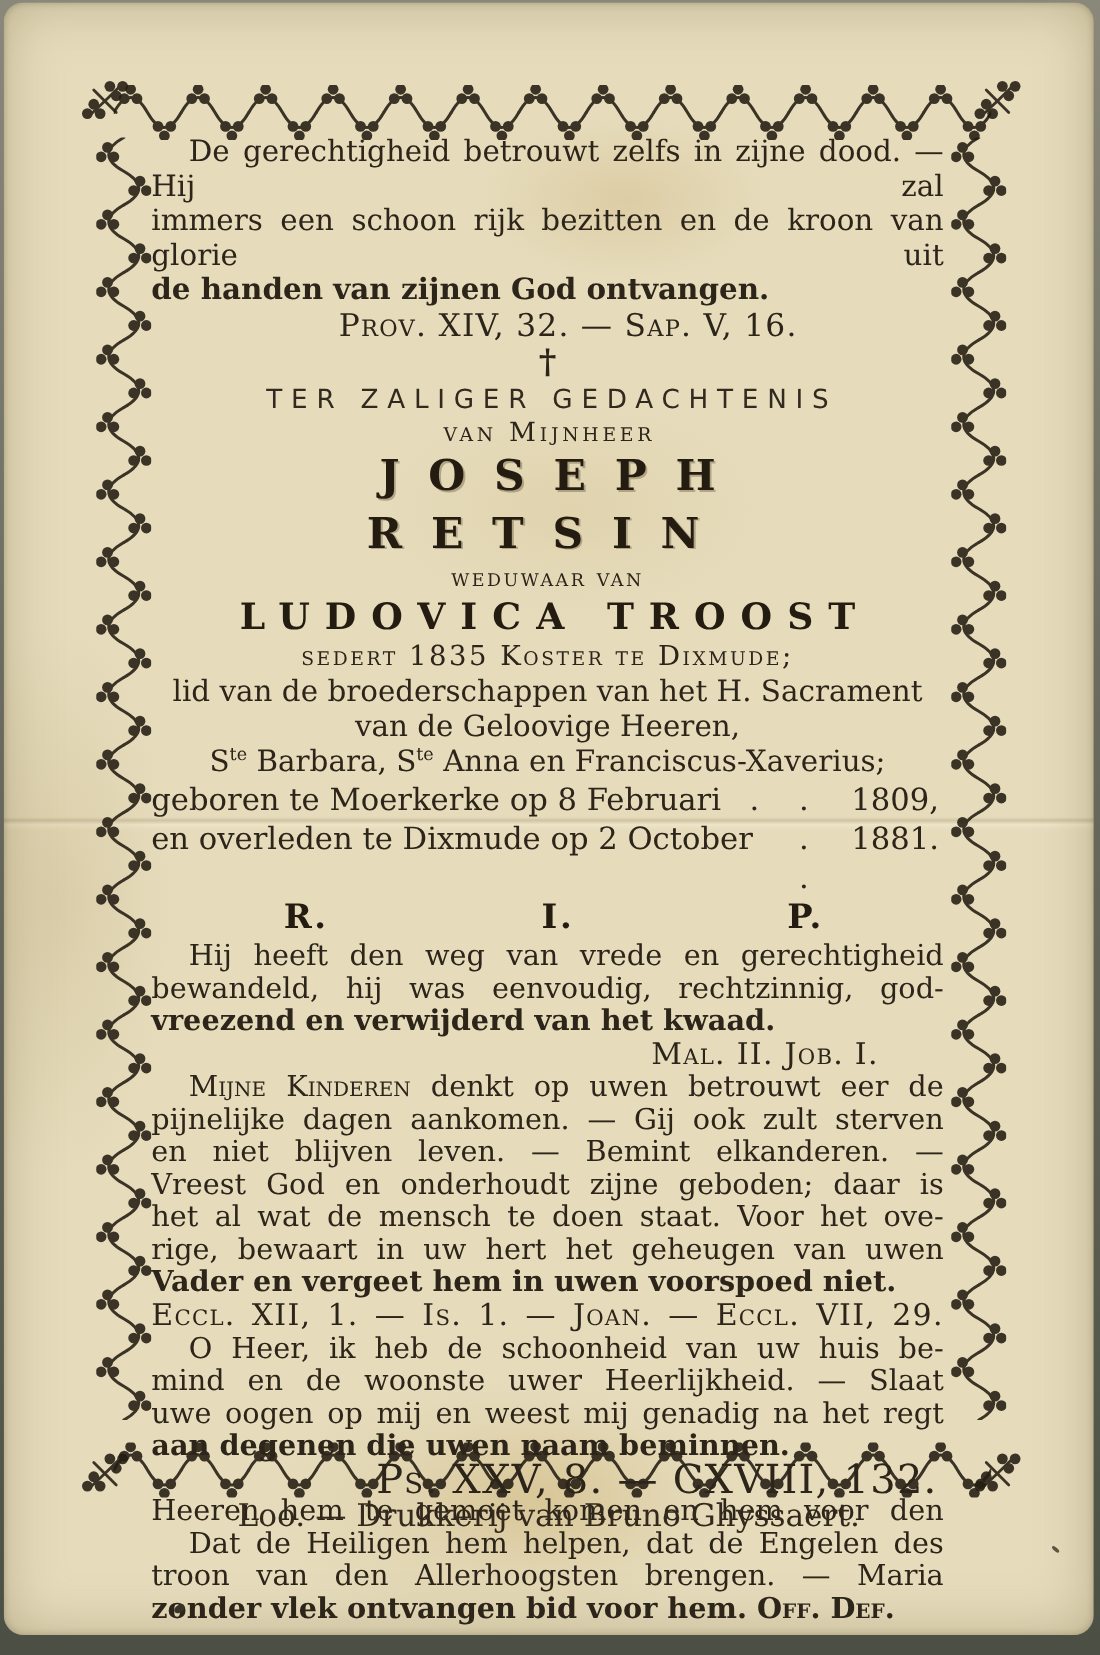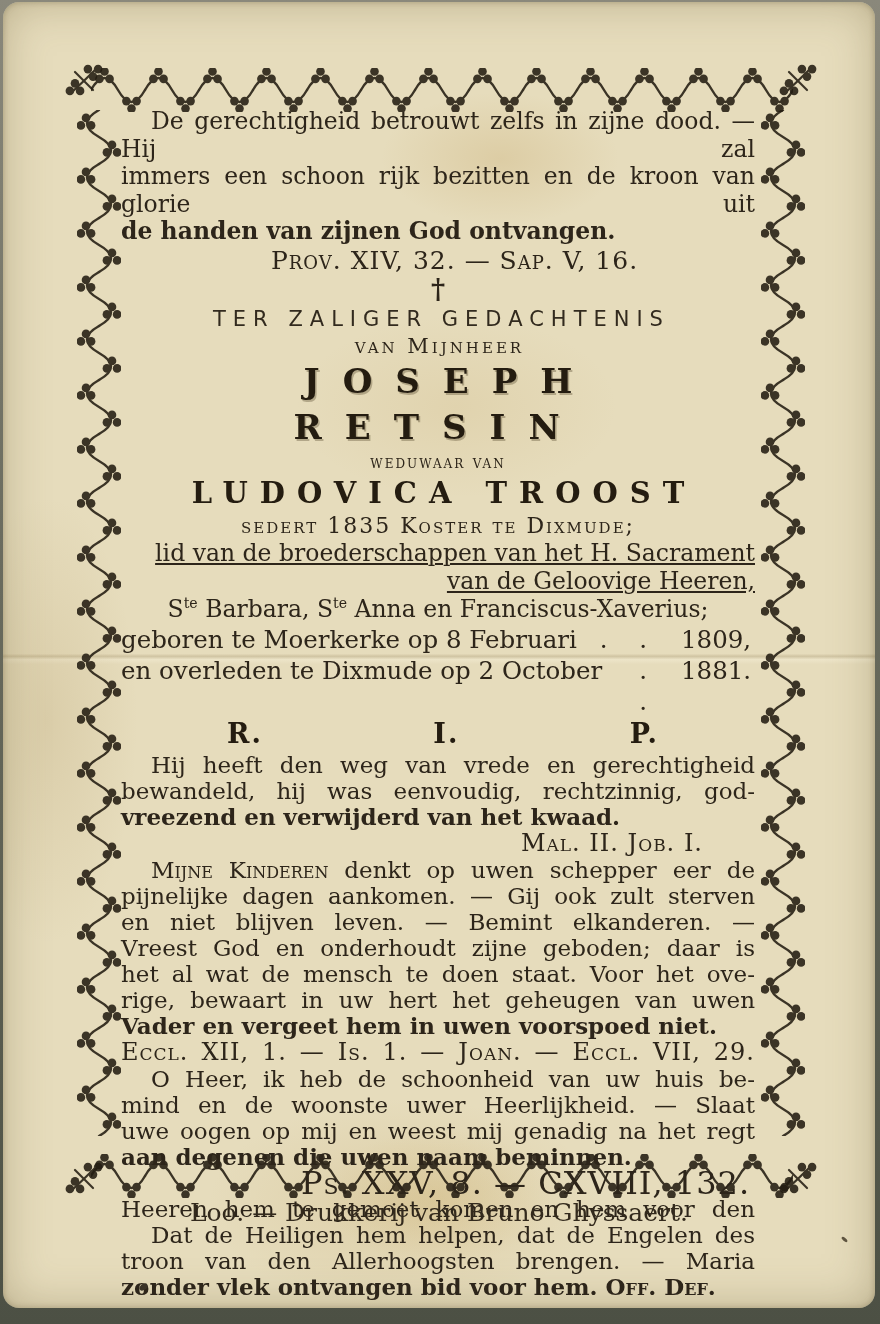--- a/index.html
+++ b/index.html
@@ -37,24 +37,24 @@
   .jl{text-align:justify;text-align-last:justify;}
   .ll{text-align:left;font-weight:bold;}
   .ind{text-indent:30px;}
   .sc{font-variant:small-caps;}
   .epigraph{font-size:23.5px;line-height:27.5px;margin-bottom:1px;}
   .ref-prov{font-variant:small-caps;font-size:25px;line-height:27px;padding-left:150px;letter-spacing:1px;margin-bottom:1px;}
   .cross{font-size:27px;line-height:30px;text-align:center;font-weight:bold;}
   .title{font-family:"DejaVu Sans","Liberation Sans",sans-serif;font-size:21px;line-height:29px;text-align:center;letter-spacing:7px;text-indent:7px;color:#322a1e;}
   .subtitle{font-variant:small-caps;font-size:21px;line-height:24px;text-align:center;letter-spacing:3px;text-indent:3px;}
   .name{font-size:34px;line-height:46px;font-weight:bold;text-align:center;letter-spacing:23px;text-indent:23px;word-spacing:10px;color:#241c10;text-shadow:1.5px 1.5px 0 rgba(60,45,20,.30);}
-  .relation{font-variant:small-caps;font-size:17px;line-height:24px;text-align:center;letter-spacing:2px;}
+  .relation{font-variant:small-caps;font-size:20px;line-height:24px;text-align:center;letter-spacing:2px;}
   .spouse{font-size:29px;line-height:38px;font-weight:bold;text-align:center;letter-spacing:12px;text-indent:12px;color:#241c10;}
   .office{font-variant:small-caps;font-size:22px;line-height:27px;text-align:center;letter-spacing:2px;}
-  .membership{font-size:23.5px;line-height:28px;text-align:right;text-decoration:underline;}
+  .membership{font-size:23.5px;line-height:28px;text-align:center;}
   .sodalities{font-size:23.5px;line-height:29px;text-align:center;}
   .sodalities sup{font-size:60%;line-height:0;}
   .date-line{display:flex;font-size:24.5px;line-height:31px;}
   .dl-dots{flex:1;text-align:right;padding-right:22px;letter-spacing:12px;}
   .dl-year{width:74px;text-align:left;}
   .rip{display:flex;justify-content:space-between;padding:0 96px 0 106px;font-size:27px;line-height:33px;font-weight:bold;letter-spacing:2px;margin-bottom:2px;color:#241c10;}
   .bodyp{font-size:23px;line-height:26px;}
   .ref-mal{font-variant:small-caps;font-size:24px;line-height:27px;text-align:right;padding-right:52px;letter-spacing:1px;}
   .ref-eccl{font-variant:small-caps;font-size:24px;line-height:27px;text-align:justify;text-align-last:justify;letter-spacing:1px;}
   .ref-ps{font-variant:small-caps;font-size:32px;line-height:26px;text-align:center;padding-left:175px;letter-spacing:1px;}
@@ -605,21 +605,21 @@
     </div>
 
     <div class="bodyp">
       <div class="jl ind">Hij heeft den weg van vrede en gerechtigheid</div>
       <div class="jl">bewandeld, hij was eenvoudig, rechtzinnig, god-</div>
       <div class="ll">vreezend en verwijderd van het kwaad.</div>
     </div>
     <div class="ref-mal">Mal. II. Job. I.</div>
 
     <div class="bodyp">
-      <div class="jl ind"><span class="sc">Mijne Kinderen</span><span> denkt op uwen schepper eer de</span></div>
+      <div class="jl ind"><span class="sc">Mijne Kinderen</span><span> denkt op uwen betrouwt eer de</span></div>
       <div class="jl">pijnelijke dagen aankomen. — Gij ook zult sterven</div>
       <div class="jl">en niet blijven leven. — Bemint elkanderen. —</div>
       <div class="jl">Vreest God en onderhoudt zijne geboden; daar is</div>
       <div class="jl">het al wat de mensch te doen staat. Voor het ove-</div>
       <div class="jl">rige, bewaart in uw hert het geheugen van uwen</div>
       <div class="ll">Vader en vergeet hem in uwen voorspoed niet.</div>
     </div>
     <div class="ref-eccl">Eccl. XII, 1. — Is. 1. — Joan. — Eccl. VII, 29.</div>
 
     <div class="bodyp">

